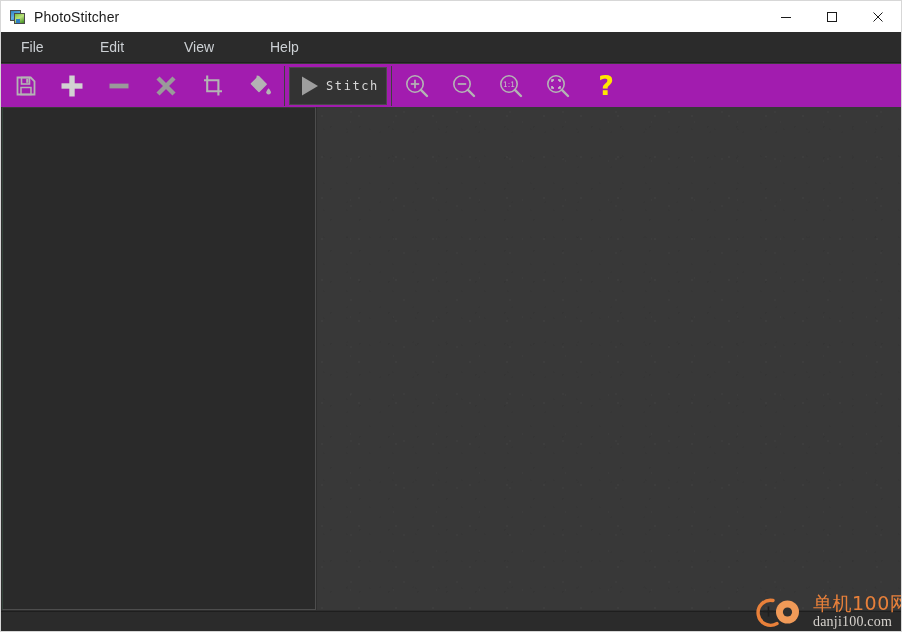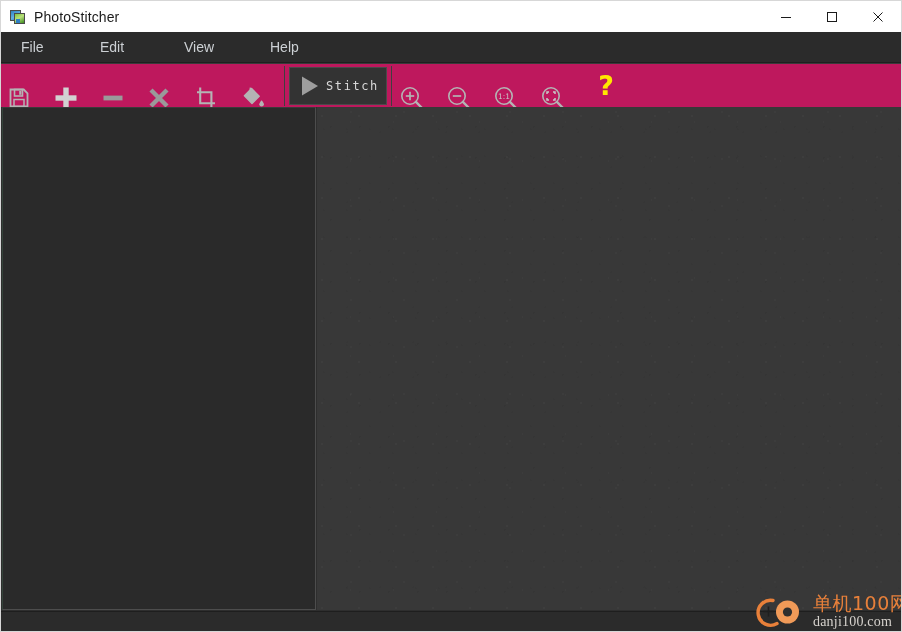--- a/index.html
+++ b/index.html
@@ -105,32 +105,32 @@
     color: #ccd0d4;
     white-space: nowrap;
   }
 
   
   #toolbar {
     position: absolute;
     left: 0; top: 62px;
     width: 900px;
     height: 56px;
-    background: #be185d;
+    background: #a21caf;
     border-top: 1px solid #3a3a3a;
     border-bottom: 1px solid #1c1c1c;
     box-sizing: border-box;
   }
   .tool-btn {
     position: absolute;
-    top: 12px;
+    top: 0;
     height: 43px;
     display: flex;
     align-items: center;
-    justify-content: flex-start;
+    justify-content: center;
   }
   .tool-sep {
     position: absolute;
     top: 2px;
     width: 1px;
     height: 40px;
     background: #3f3f3f;
   }
   #stitch-button {
     position: absolute;

